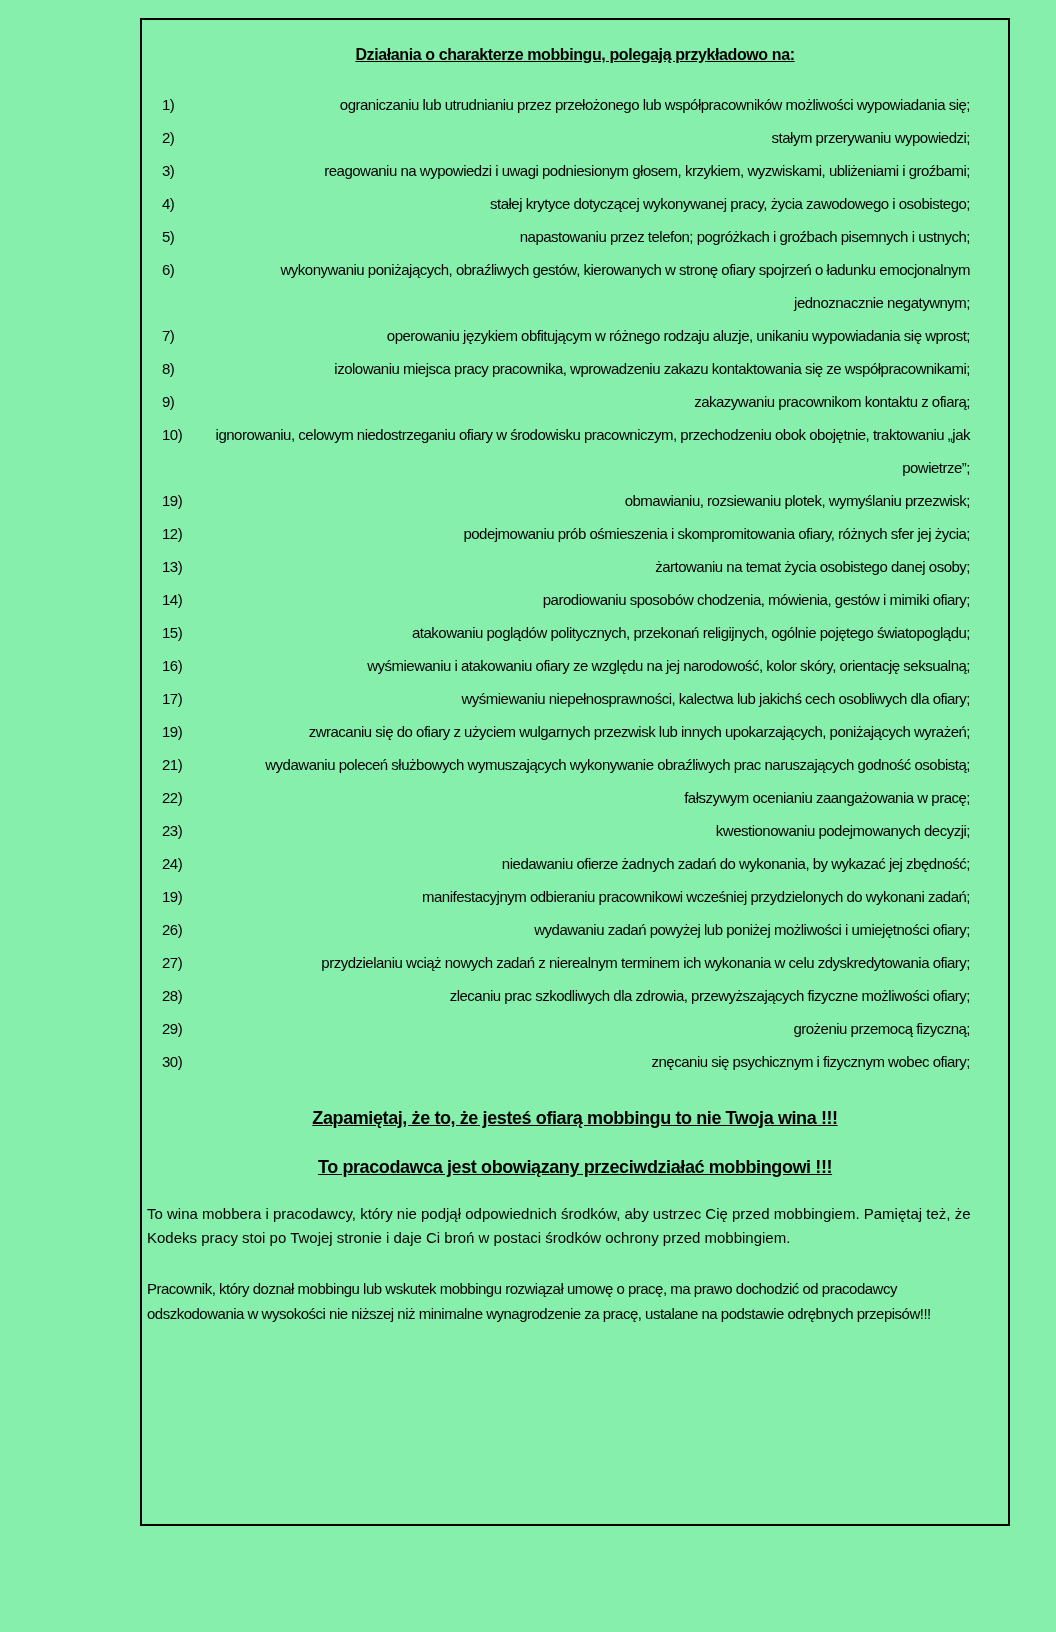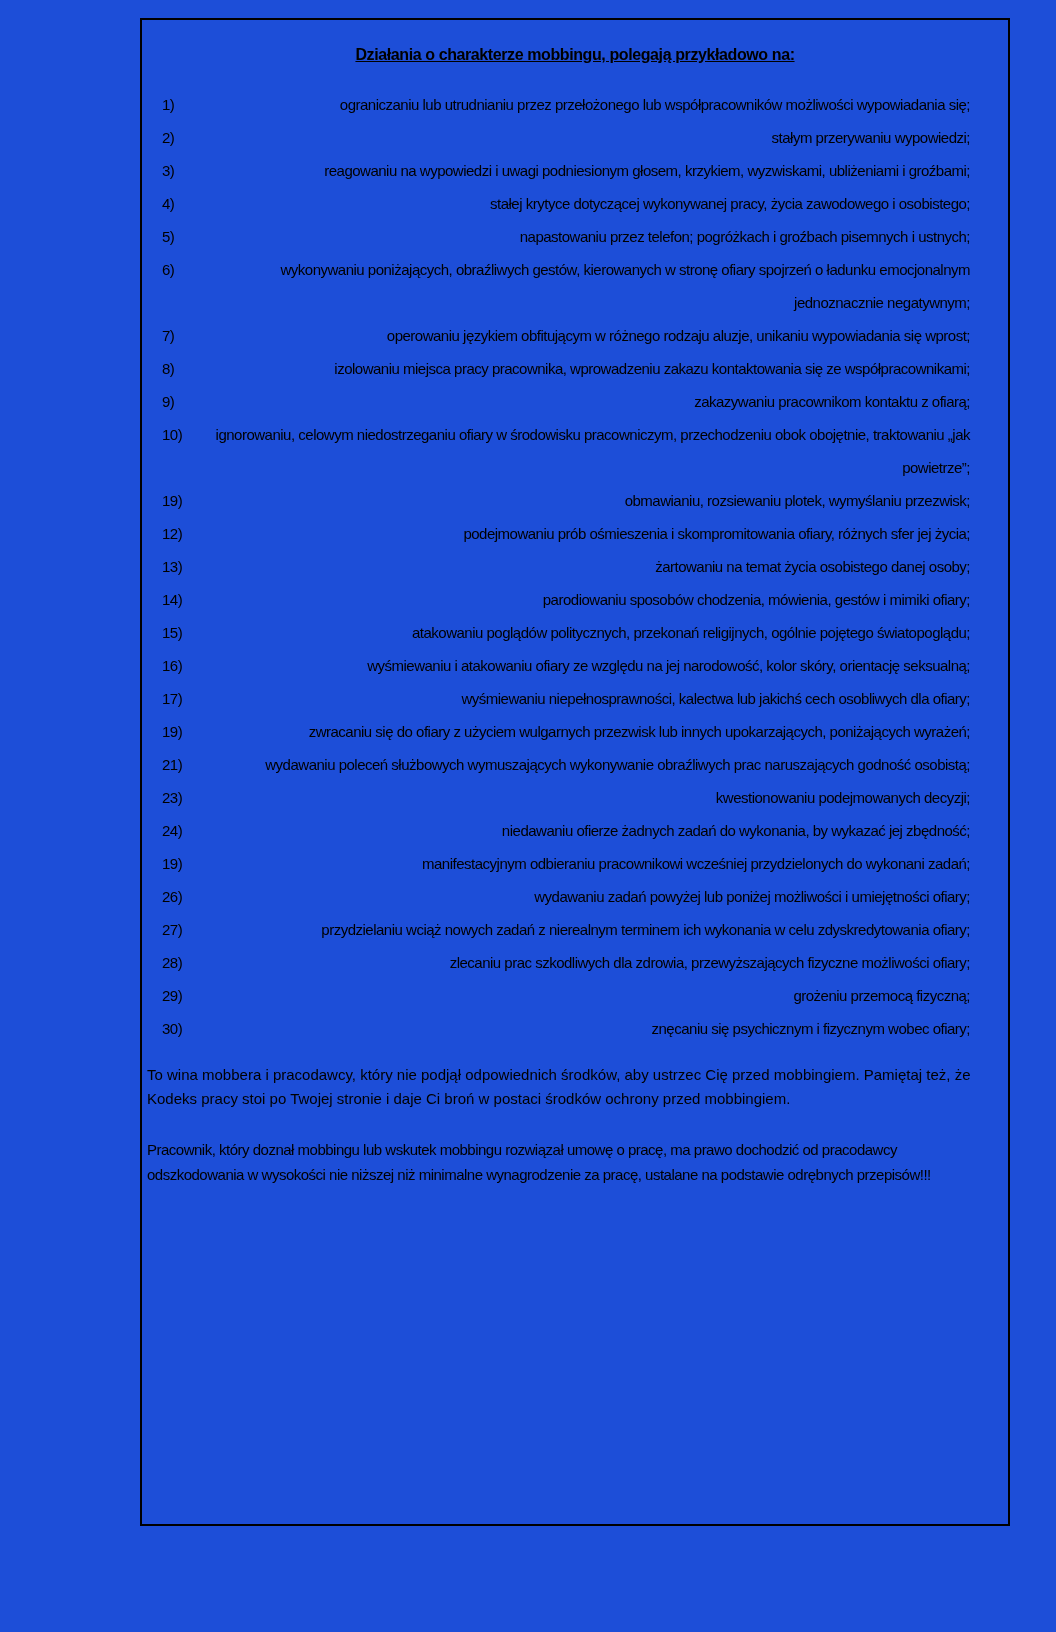--- a/index.html
+++ b/index.html
@@ -6,21 +6,21 @@
     margin: 0;
     padding: 0;
     background: #ffffff;
     color: #000000;
     font-family: "Liberation Sans", sans-serif;
   }
   .page {
     position: relative;
     width: 1056px;
     height: 1632px;
-    background: #1d4ed8;
+    background: #86efac;
     overflow: hidden;
   }
   .frame {
     position: absolute;
     left: 140px;
     top: 18px;
     width: 870px;
     height: 1508px;
     border: 2px solid #000000;
     box-sizing: border-box;
@@ -58,21 +58,21 @@
     font-size: 18px;
     font-weight: bold;
     letter-spacing: -0.4px;
     text-decoration: underline;
     margin-top: 30px;
   }
   .emphasis + .emphasis {
     margin-top: 28px;
   }
   .paragraphs {
-    margin-top: 18px;
+    margin-top: 24px;
     padding-left: 5px;
     padding-right: 14px;
     font-size: 15px;
   }
   .para {
     margin: 0 0 26px 0;
     line-height: 25px;
     letter-spacing: -0.5px;
   }
   .para.para-wide {
@@ -158,20 +158,24 @@
         </div>
         <div class="li">
           <span class="num">19)</span>
           <span class="txt">zwracaniu się do ofiary z użyciem wulgarnych przezwisk lub innych upokarzających, poniżających wyrażeń;</span>
         </div>
         <div class="li">
           <span class="num">21)</span>
           <span class="txt">wydawaniu poleceń służbowych wymuszających wykonywanie obraźliwych prac naruszających godność osobistą;</span>
         </div>
         <div class="li">
+          <span class="num">22)</span>
+          <span class="txt">fałszywym ocenianiu zaangażowania w pracę;</span>
+        </div>
+        <div class="li">
           <span class="num">23)</span>
           <span class="txt">kwestionowaniu podejmowanych decyzji;</span>
         </div>
         <div class="li">
           <span class="num">24)</span>
           <span class="txt">niedawaniu ofierze żadnych zadań do wykonania, by wykazać jej zbędność;</span>
         </div>
         <div class="li">
           <span class="num">19)</span>
           <span class="txt">manifestacyjnym odbieraniu pracownikowi wcześniej przydzielonych do wykonani zadań;</span>
@@ -191,19 +195,23 @@
         <div class="li">
           <span class="num">29)</span>
           <span class="txt">grożeniu przemocą fizyczną;</span>
         </div>
         <div class="li">
           <span class="num">30)</span>
           <span class="txt">znęcaniu się psychicznym i fizycznym wobec ofiary;</span>
         </div>
       </div>
 
+    <div id="emphasis-section">
+        <div class="emphasis">Zapamiętaj, że to, że jesteś ofiarą mobbingu to nie Twoja wina !!!</div>
+        <div class="emphasis">To pracodawca jest obowiązany przeciwdziałać mobbingowi !!!</div>
+      </div>
 
     <div class="paragraphs">
         <p class="para para-wide">To wina mobbera i pracodawcy, który nie podjął odpowiednich środków, aby ustrzec Cię przed mobbingiem. Pamiętaj też, że Kodeks pracy stoi po Twojej stronie i daje Ci broń w postaci środków ochrony przed mobbingiem.</p>
         <p class="para">Pracownik, który doznał mobbingu lub wskutek mobbingu rozwiązał umowę o pracę, ma prawo dochodzić od pracodawcy odszkodowania w wysokości nie niższej niż minimalne wynagrodzenie za pracę, ustalane na podstawie odrębnych przepisów!!!</p>
       </div>
   </div>
 </div>
 
 </body></html>

